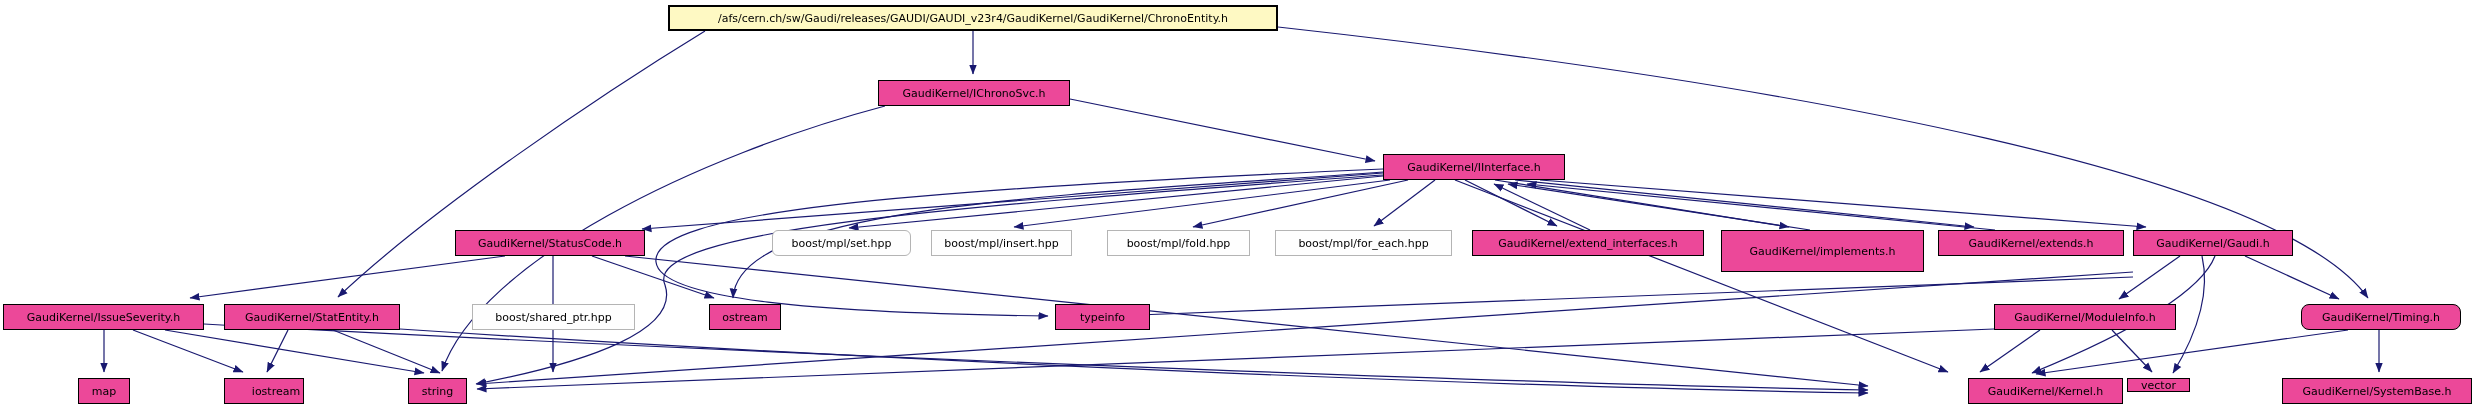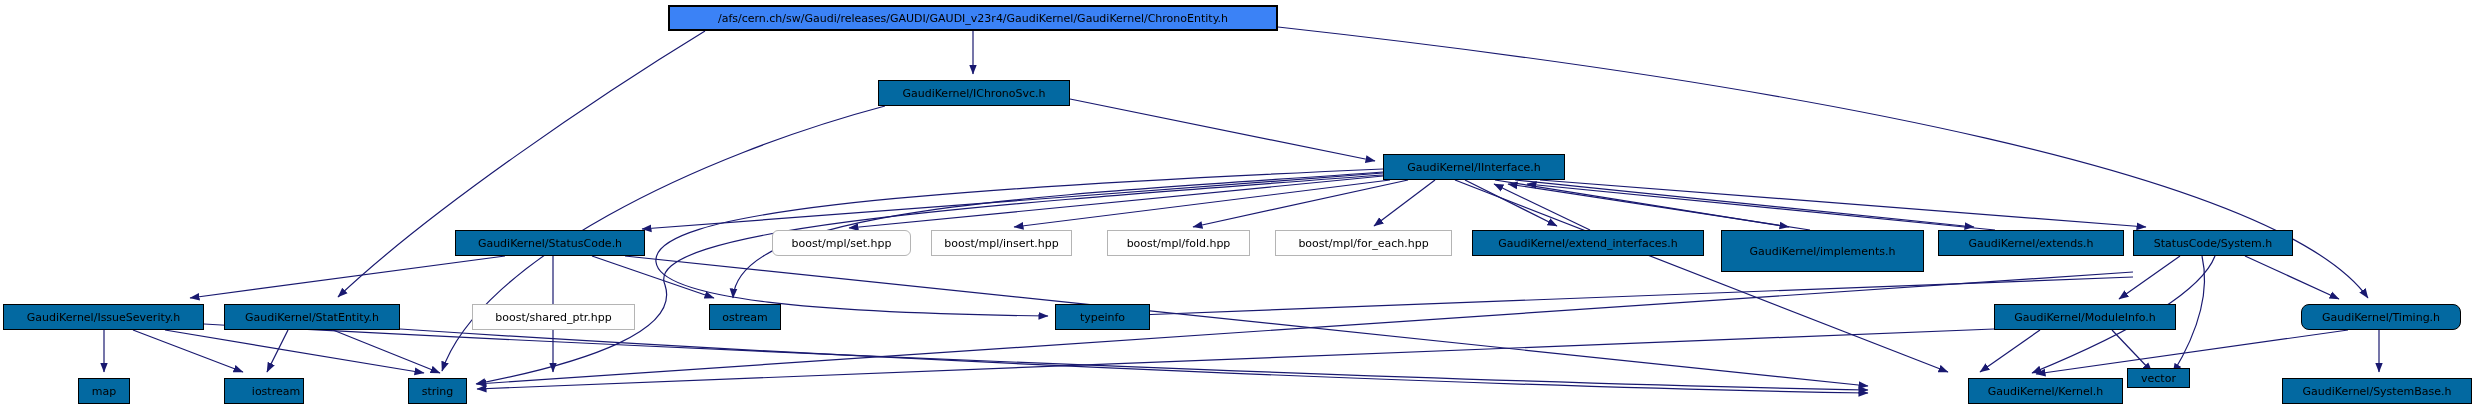--- a/index.html
+++ b/index.html
@@ -1,22 +1,22 @@
 <!DOCTYPE html>
 <html><head>
 <meta charset="utf-8">
 <style>
   html,body{margin:0;padding:0;background:#ffffff;}
   #canvas{position:relative;width:2484px;height:411px;background:#ffffff;overflow:hidden;
           font-family:"DejaVu Sans","Liberation Sans",sans-serif;}
   #edges{position:absolute;left:0;top:0;z-index:1;}
   .node{position:absolute;z-index:2;display:flex;align-items:center;justify-content:center;
-        box-sizing:border-box;background:#0369a1;border:1px solid #000000;
+        box-sizing:border-box;background:#ec4899;border:1px solid #000000;
         font-size:11px;color:#000000;white-space:nowrap;overflow:hidden;}
-  .node.title{background:#3b82f6;border:2px solid #000000;}
+  .node.title{background:#fef9c3;border:2px solid #000000;}
   .node.external{border:1px solid #b4b4b4;background:#fefefe;}
   .node.internal{border:1.5px solid #000000;}
   .node.std{border:1.5px solid #000000;}
 </style>
 </head>
 <body>
 
 <div id="canvas">
   <svg id="edges" width="2484" height="411" viewBox="0 0 2484 411" xmlns="http://www.w3.org/2000/svg">
     <defs>
@@ -75,28 +75,28 @@
       <div class="node internal" style="left: 878px; top: 80px; width: 192px; height: 26px;">GaudiKernel/IChronoSvc.h</div>
       <div class="node internal" style="left: 1383px; top: 154px; width: 182px; height: 26px;">GaudiKernel/IInterface.h</div>
       <div class="node internal" style="left: 455px; top: 230px; width: 190px; height: 26px;">GaudiKernel/StatusCode.h</div>
       <div class="node external" style="left: 772px; top: 230px; width: 139px; height: 26px; border-radius: 6px;">boost/mpl/set.hpp</div>
       <div class="node external" style="left: 931px; top: 230px; width: 141px; height: 26px;">boost/mpl/insert.hpp</div>
       <div class="node external" style="left: 1107px; top: 230px; width: 143px; height: 26px;">boost/mpl/fold.hpp</div>
       <div class="node external" style="left: 1275px; top: 230px; width: 177px; height: 26px;">boost/mpl/for_each.hpp</div>
       <div class="node internal" style="left: 1472px; top: 230px; width: 232px; height: 26px;">GaudiKernel/extend_interfaces.h</div>
       <div class="node internal" style="left: 1721px; top: 230px; width: 203px; height: 42px;">GaudiKernel/implements.h</div>
       <div class="node internal" style="left: 1938px; top: 230px; width: 186px; height: 26px;">GaudiKernel/extends.h</div>
-      <div class="node internal" style="left: 2133px; top: 230px; width: 160px; height: 26px;">StatusCode/System.h</div>
+      <div class="node internal" style="left: 2133px; top: 230px; width: 160px; height: 26px;">GaudiKernel/Gaudi.h</div>
       <div class="node internal" style="left: 3px; top: 304px; width: 201px; height: 26px;">GaudiKernel/IssueSeverity.h</div>
       <div class="node internal" style="left: 224px; top: 304px; width: 176px; height: 26px;">GaudiKernel/StatEntity.h</div>
       <div class="node external" style="left: 472px; top: 304px; width: 163px; height: 26px;">boost/shared_ptr.hpp</div>
       <div class="node std" style="left: 709px; top: 304px; width: 72px; height: 26px;">ostream</div>
       <div class="node std" style="left: 1055px; top: 304px; width: 95px; height: 26px;">typeinfo</div>
       <div class="node internal" style="left: 1994px; top: 304px; width: 182px; height: 26px;">GaudiKernel/ModuleInfo.h</div>
       <div class="node internal" style="left: 2301px; top: 304px; width: 160px; height: 26px; border-radius: 8px;">GaudiKernel/Timing.h</div>
       <div class="node std" style="left: 78px; top: 378px; width: 52px; height: 26px;">map</div>
       <div class="node std" style="left: 224px; top: 378px; width: 80px; height: 26px; padding-left: 24px;">iostream</div>
       <div class="node std" style="left: 408px; top: 378px; width: 59px; height: 26px;">string</div>
       <div class="node internal" style="left: 1938px; top: 378px; width: 155px; height: 26px; margin-left: 30px;">GaudiKernel/Kernel.h</div>
-      <div class="node std" style="left: 2127px; top: 368px; width: 63px; height: 20px;">vector</div>
+      <div class="node std" style="left: 2127px; top: 378px; width: 63px; height: 14px;">vector</div>
       <div class="node internal" style="left: 2282px; top: 378px; width: 190px; height: 26px;">GaudiKernel/SystemBase.h</div>
     </div>
 </div>
 
 </body></html>

